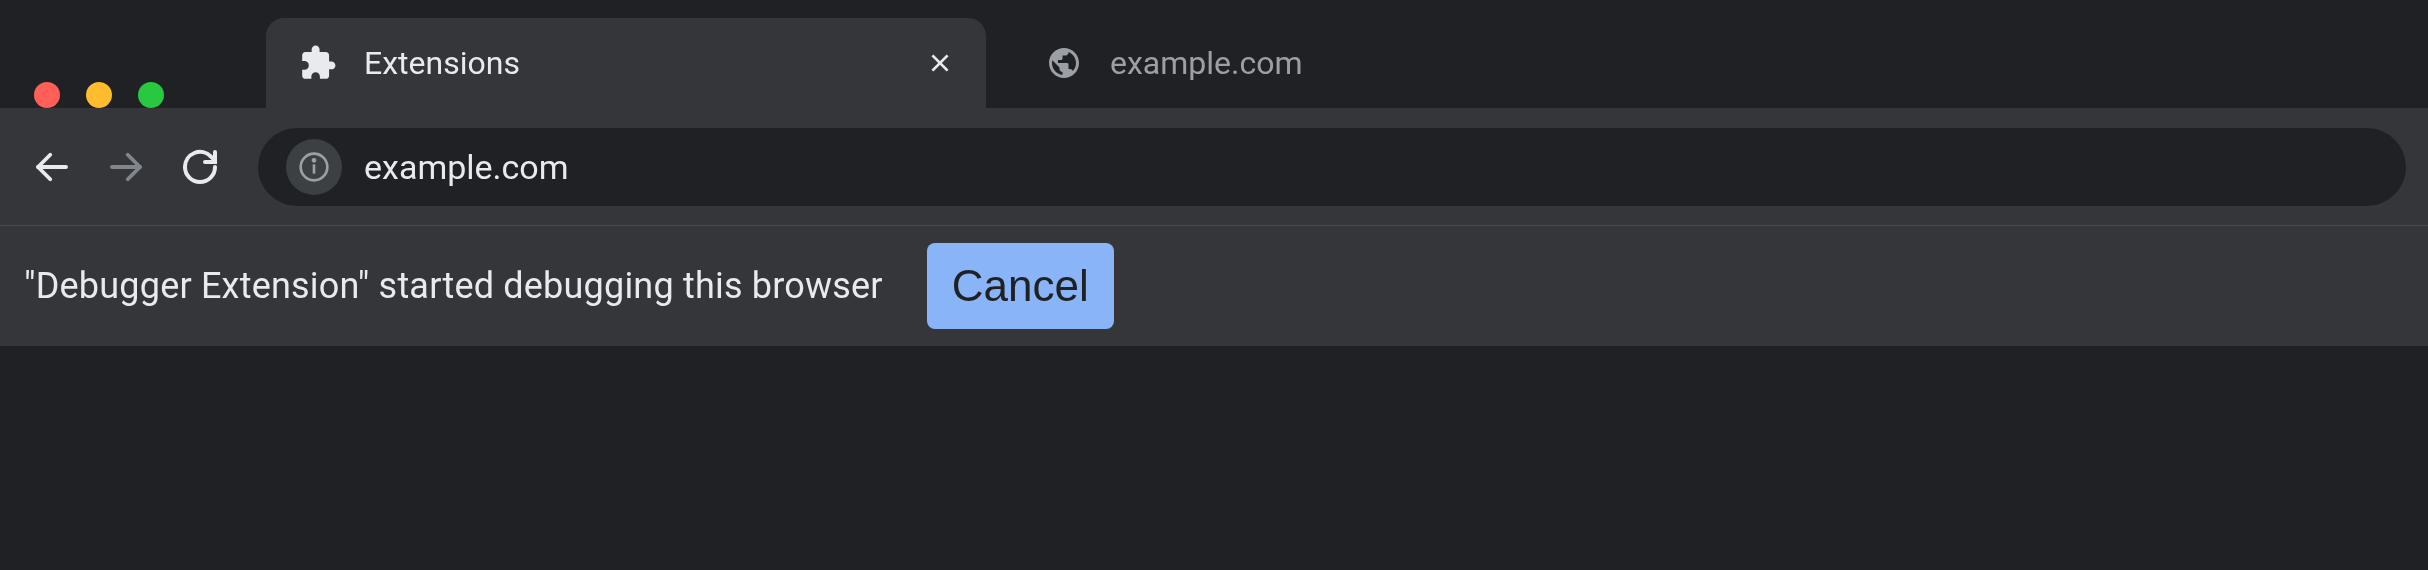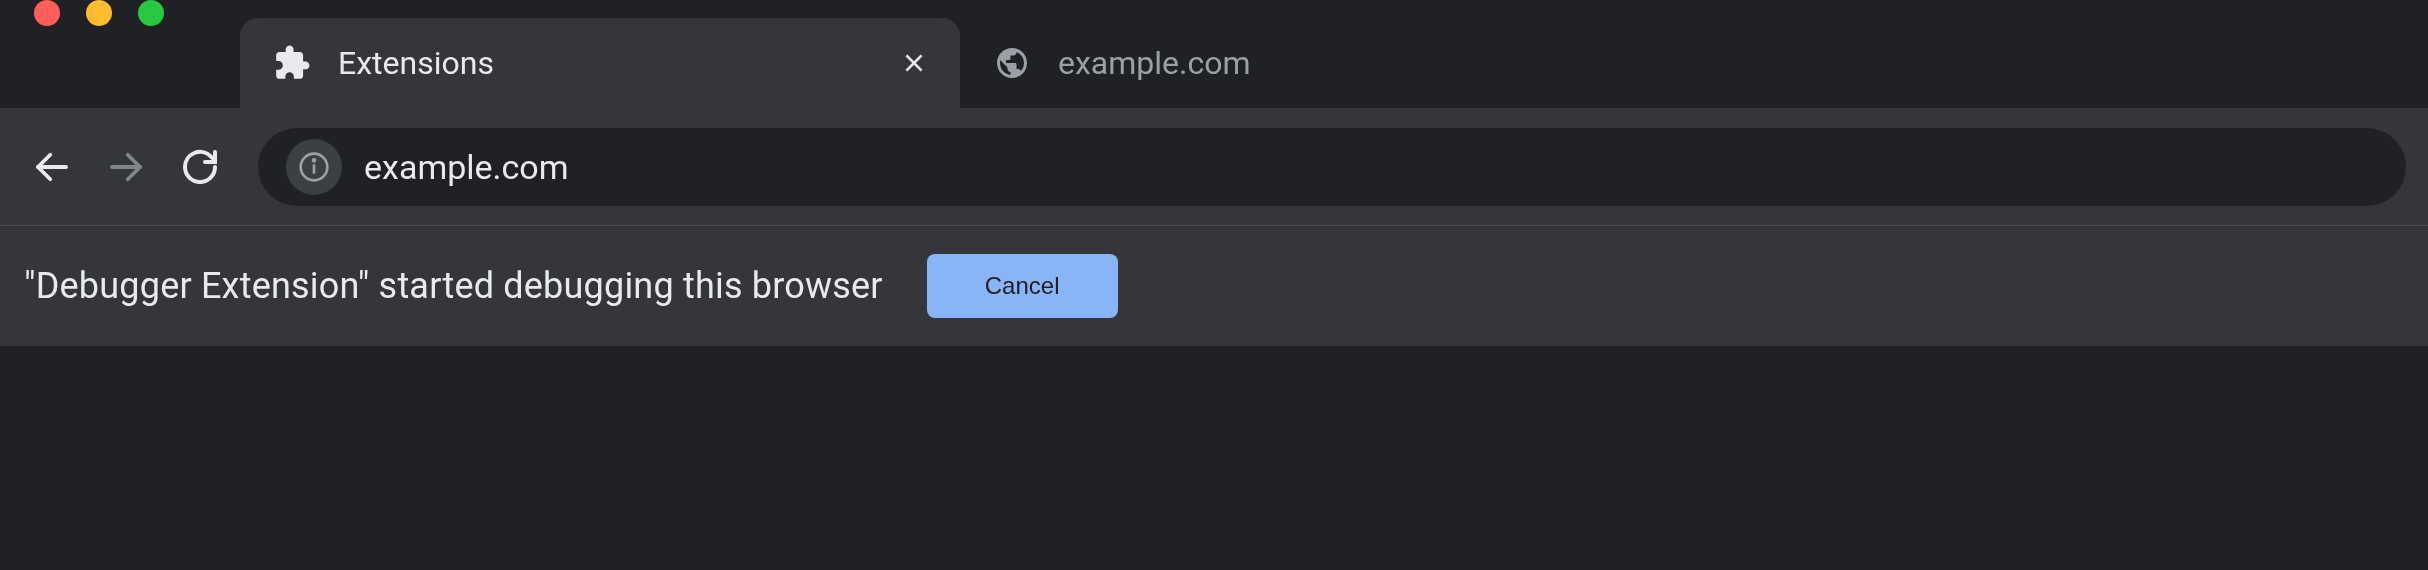--- a/index.html
+++ b/index.html
@@ -13,22 +13,23 @@
       width: 2428px;
       height: 570px;
       overflow: hidden;
     }
     
     
     .tab-strip {
       height: 108px;
       background: #202124;
       display: flex;
-      align-items: flex-start;
+      align-items: flex-end;
       padding-left: 34px;
+      gap: 26px;
     }
     .traffic-lights {
       display: flex;
       gap: 26px;
       align-items: center;
       margin-right: 76px;
     }
     .traffic-light {
       width: 26px;
       height: 26px;
@@ -141,23 +142,23 @@
     }
     .infobar-text {
       color: #e8eaed;
       font-size: 36px;
       font-weight: 400;
       letter-spacing: 0.2px;
     }
     .cancel-btn {
       background: #8ab4f8;
       color: #202124;
-      font-size: 24px;
+      font-size: 44px;
       font-weight: 500;
-      padding: 18px 58px;
+      padding: 18px 25px;
       border: none;
       border-radius: 8px;
       cursor: pointer;
     }
   </style>
 </head>
 <body>
 
 <div class="tab-strip">
   <div class="traffic-lights">

